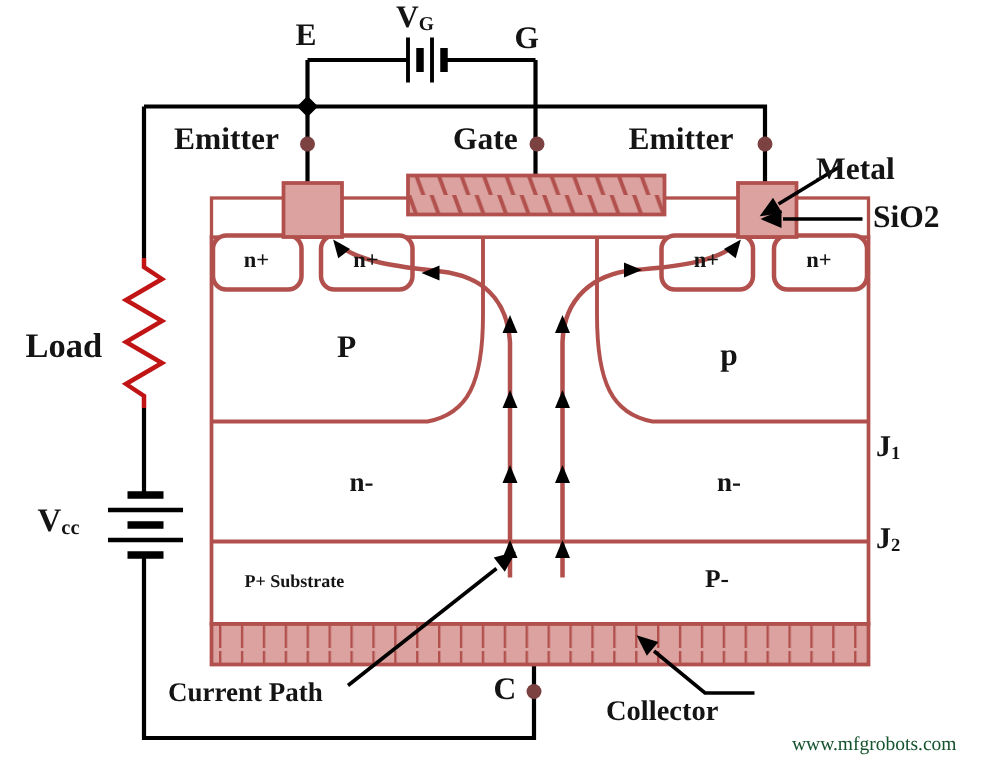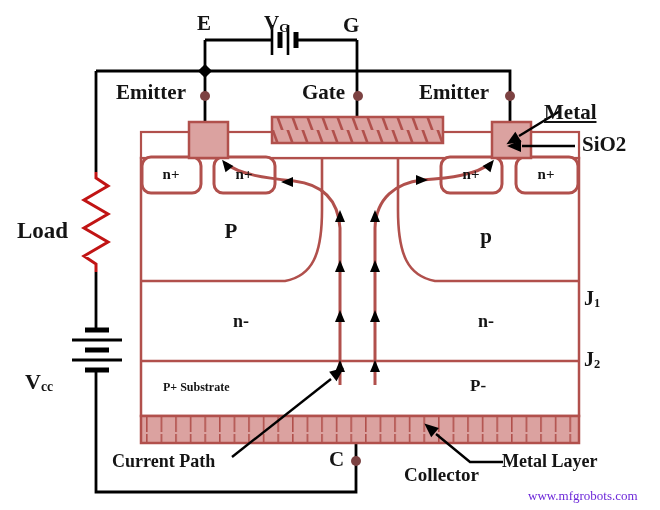--- a/index.html
+++ b/index.html
@@ -3,21 +3,21 @@
 <meta charset="utf-8">
 <style>
   html,body{margin:0;padding:0;background:#ffffff;}
   #canvas{position:relative;width:660px;height:510px;background:#ffffff;overflow:hidden;
           font-family:"Liberation Serif",serif;}
   #artwork{position:absolute;left:0;top:0;}
   .lbl{position:absolute;font-family:"Liberation Serif",serif;font-weight:bold;
        color:#141414;white-space:nowrap;line-height:1;}
   .sub{font-size:0.62em;position:relative;top:0.18em;font-weight:bold;}
   .center{transform:translateX(-50%);}
-  .wm{font-weight:normal;color:#6d28d9;}
+  .wm{font-weight:normal;color:#14532d;}
 </style>
 </head>
 <body>
 
 <div id="canvas">
 
   <svg id="artwork" width="660" height="510" viewBox="0 0 660 510">
     <defs>
       <pattern id="gateHatch" width="15" height="26" patternUnits="userSpaceOnUse">
         <rect width="15" height="26" fill="#dba2a0"></rect>
@@ -109,32 +109,32 @@
     </g>
 
     <rect x="200" y="66" width="10" height="10" transform="rotate(45 205 71)" fill="#000"></rect>
     <circle cx="205" cy="96" r="5" fill="#7c4242"></circle>
     <circle cx="358" cy="96" r="5" fill="#7c4242"></circle>
     <circle cx="510" cy="96" r="5" fill="#7c4242"></circle>
     <circle cx="356" cy="461" r="5" fill="#7c4242"></circle>
   </svg>
 
   <span class="lbl" style="left:197px;top:13px;font-size:21px;">E</span>
-  <span class="lbl" style="left:264px;top:1px;font-size:21px;margin-top:12px;"><span>V</span><span class="sub">G</span></span>
+  <span class="lbl" style="left:264px;top:1px;font-size:21px;"><span>V</span><span class="sub">G</span></span>
   <span class="lbl" style="left:343px;top:15px;font-size:21px;">G</span>
 
   <span class="lbl" style="left:116px;top:82px;font-size:21px;">Emitter</span>
   <span class="lbl" style="left:302px;top:82px;font-size:21px;">Gate</span>
   <span class="lbl" style="left:419px;top:82px;font-size:21px;">Emitter</span>
 
-  <span class="lbl" style="left:544px;top:102px;font-size:21px;text-decoration:underline;">Metal</span>
+  <span class="lbl" style="left:544px;top:102px;font-size:21px;">Metal</span>
   <span class="lbl" style="left:582px;top:134px;font-size:21px;">SiO2</span>
 
   <span class="lbl" style="left:17px;top:219px;font-size:23px;">Load</span>
-  <span class="lbl" style="left:25px;top:336px;font-size:22px;margin-top:35px;"><span>V</span><span class="sub">cc</span></span>
+  <span class="lbl" style="left:25px;top:336px;font-size:22px;"><span>V</span><span class="sub">cc</span></span>
 
   <span class="lbl center" style="left:171px;top:167px;font-size:15px;">n+</span>
   <span class="lbl center" style="left:244px;top:167px;font-size:15px;">n+</span>
   <span class="lbl center" style="left:471px;top:167px;font-size:15px;">n+</span>
   <span class="lbl center" style="left:546px;top:167px;font-size:15px;">n+</span>
 
   <span class="lbl center" style="left:231px;top:221px;font-size:21px;">P</span>
   <span class="lbl center" style="left:486px;top:226px;font-size:21px;">p</span>
 
   <span class="lbl" style="left:584px;top:288px;font-size:20px;"><span>J</span><span class="sub">1</span></span>
@@ -142,16 +142,15 @@
 
   <span class="lbl center" style="left:241px;top:312px;font-size:18px;">n-</span>
   <span class="lbl center" style="left:486px;top:312px;font-size:18px;">n-</span>
 
   <span class="lbl" style="left:163px;top:381px;font-size:12px;">P+ Substrate</span>
   <span class="lbl" style="left:470px;top:377px;font-size:17px;">P-</span>
 
   <span class="lbl" style="left:112px;top:452px;font-size:18px;">Current Path</span>
   <span class="lbl" style="left:329px;top:449px;font-size:21px;">C</span>
   <span class="lbl" style="left:361px;top:465px;font-size:19px;margin-left:43px;">Collector</span>
-  <span class="lbl" style="left:502px;top:452px;font-size:18px;">Metal Layer</span>
 
   <span class="lbl wm" style="left:528px;top:489px;font-size:13px;">www.mfgrobots.com</span>
 </div>
 
 </body></html>

